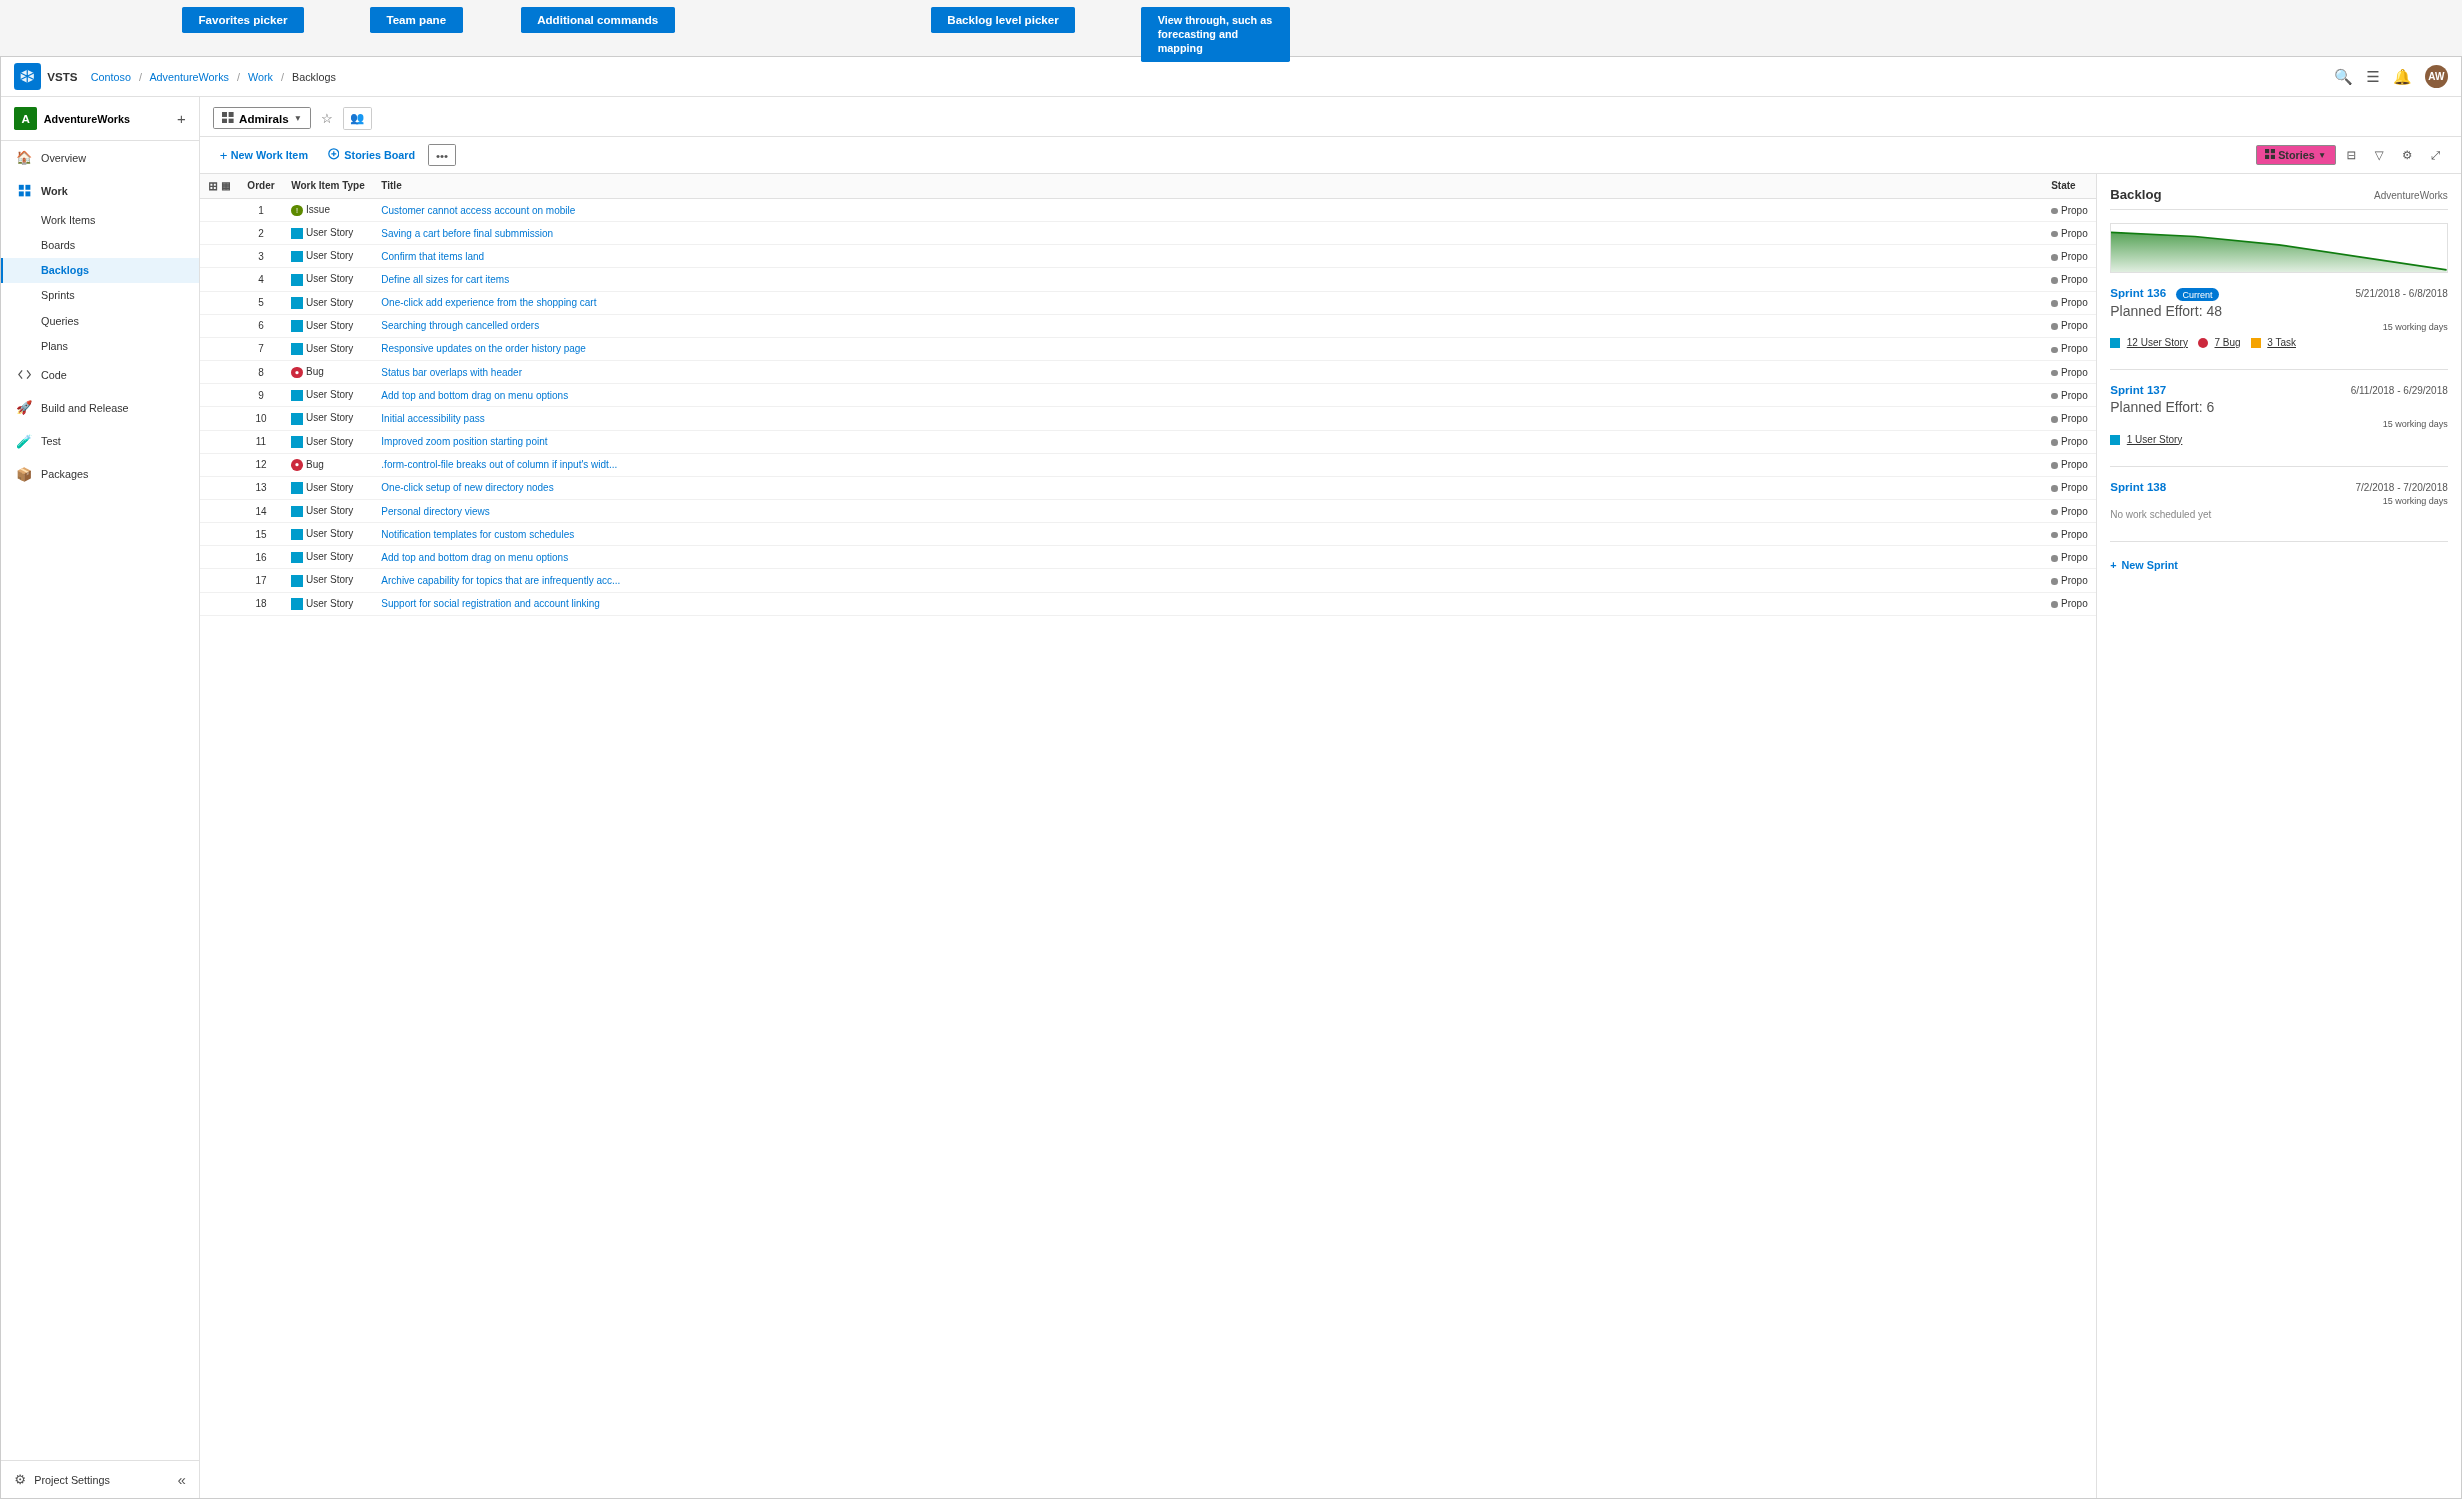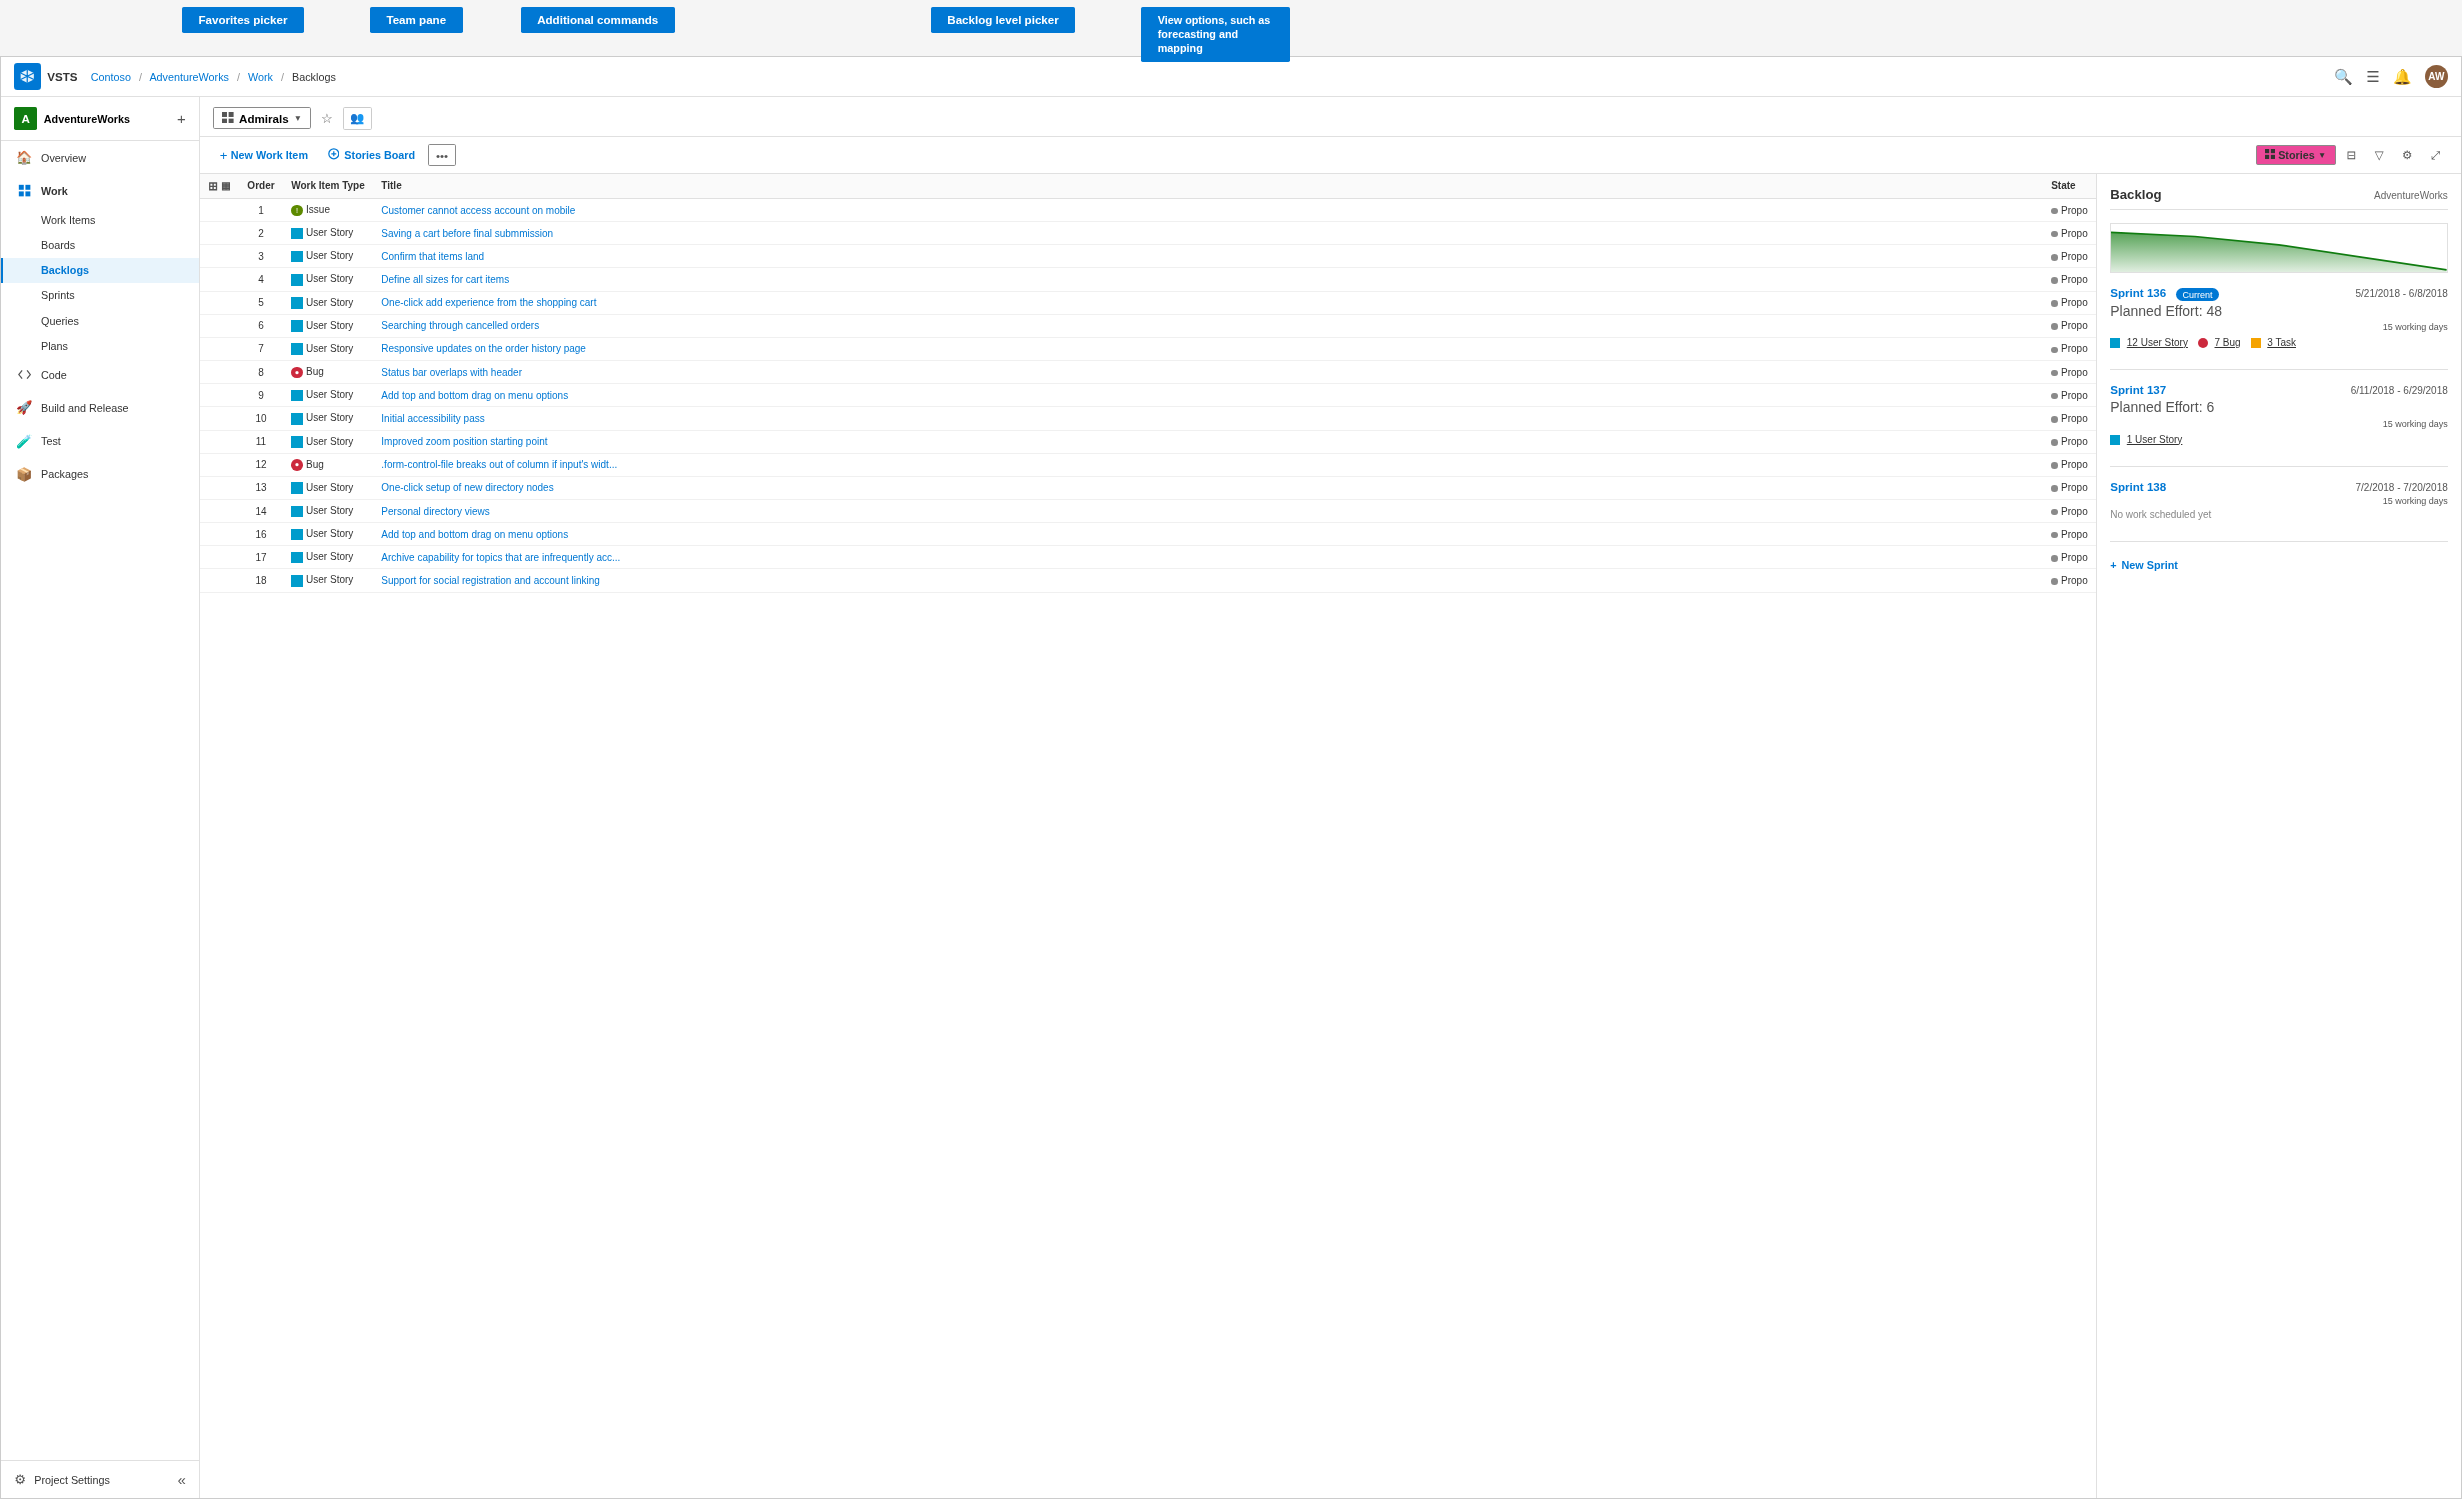--- a/index.html
+++ b/index.html
@@ -364,21 +364,21 @@
     }
   </style>
 </head>
 <body>
 
 <div class="annotation-bar">
   <button class="annotation-btn annotation-favorites">Favorites picker</button>
   <button class="annotation-btn annotation-team">Team pane</button>
   <button class="annotation-btn annotation-additional">Additional commands</button>
   <button class="annotation-btn annotation-backlog">Backlog level picker</button>
-  <div class="annotation-view">View options, such as forecasting and mapping</div>
+  <div class="annotation-view">View through, such as forecasting and mapping</div>
 </div>
 
 <div class="shell">
 
   <div class="topbar">
     <div class="topbar-logo">
       <svg width="16.5" height="16.5" viewBox="0 0 20 20" fill="none">
         <path d="M10 2L18 6V14L10 18L2 14V6L10 2Z" fill="white" opacity="0.9"></path>
         <path d="M10 2V18M2 6L18 14M18 6L2 14" stroke="#0078d4" stroke-width="1.5"></path>
       </svg>
@@ -661,20 +661,27 @@
     </tr>
                 <tr>
       <td style="width:41px;text-align:center;color:#555;"></td>
       <td style="text-align:center;">14</td>
       <td><span style="display:inline-block;width:11.6px;height:11.6px;background:#009ccc;vertical-align:middle;margin-right:3.3px;"></span>User Story</td>
       <td style="color:#0078d4;cursor:pointer;max-width:0;">Personal directory views</td>
       <td><span style="display:inline-block;width:6.6px;height:6.6px;background:#8a8a8a;border-radius:50%;margin-right:3.3px;vertical-align:middle;"></span>Propo</td>
     </tr>
                 <tr>
       <td style="width:41px;text-align:center;color:#555;"></td>
+      <td style="text-align:center;">15</td>
+      <td><span style="display:inline-block;width:11.6px;height:11.6px;background:#009ccc;vertical-align:middle;margin-right:3.3px;"></span>User Story</td>
+      <td style="color:#0078d4;cursor:pointer;max-width:0;">Notification templates for custom schedules</td>
+      <td><span style="display:inline-block;width:6.6px;height:6.6px;background:#8a8a8a;border-radius:50%;margin-right:3.3px;vertical-align:middle;"></span>Propo</td>
+    </tr>
+                <tr>
+      <td style="width:41px;text-align:center;color:#555;"></td>
       <td style="text-align:center;">16</td>
       <td><span style="display:inline-block;width:11.6px;height:11.6px;background:#009ccc;vertical-align:middle;margin-right:3.3px;"></span>User Story</td>
       <td style="color:#0078d4;cursor:pointer;max-width:0;">Add top and bottom drag on menu options</td>
       <td><span style="display:inline-block;width:6.6px;height:6.6px;background:#8a8a8a;border-radius:50%;margin-right:3.3px;vertical-align:middle;"></span>Propo</td>
     </tr>
                 <tr>
       <td style="width:41px;text-align:center;color:#555;"></td>
       <td style="text-align:center;">17</td>
       <td><span style="display:inline-block;width:11.6px;height:11.6px;background:#009ccc;vertical-align:middle;margin-right:3.3px;"></span>User Story</td>
       <td style="color:#0078d4;cursor:pointer;max-width:0;">Archive capability for topics that are infrequently acc...</td>

